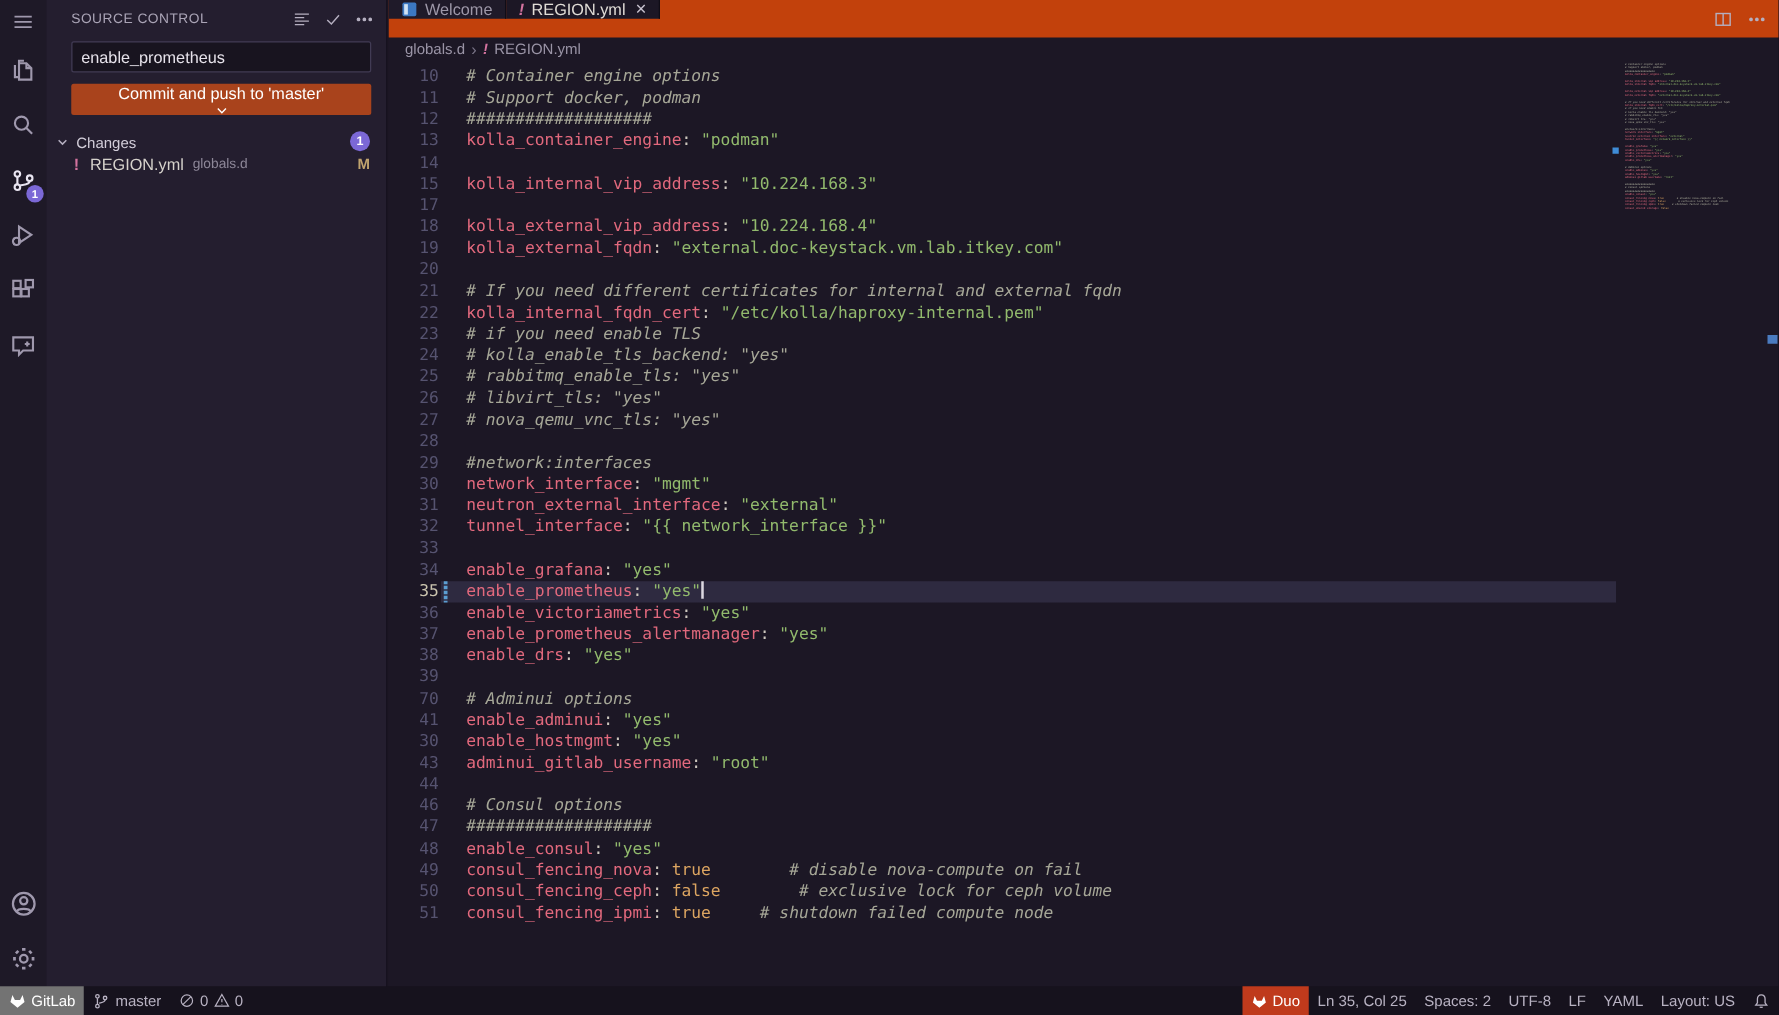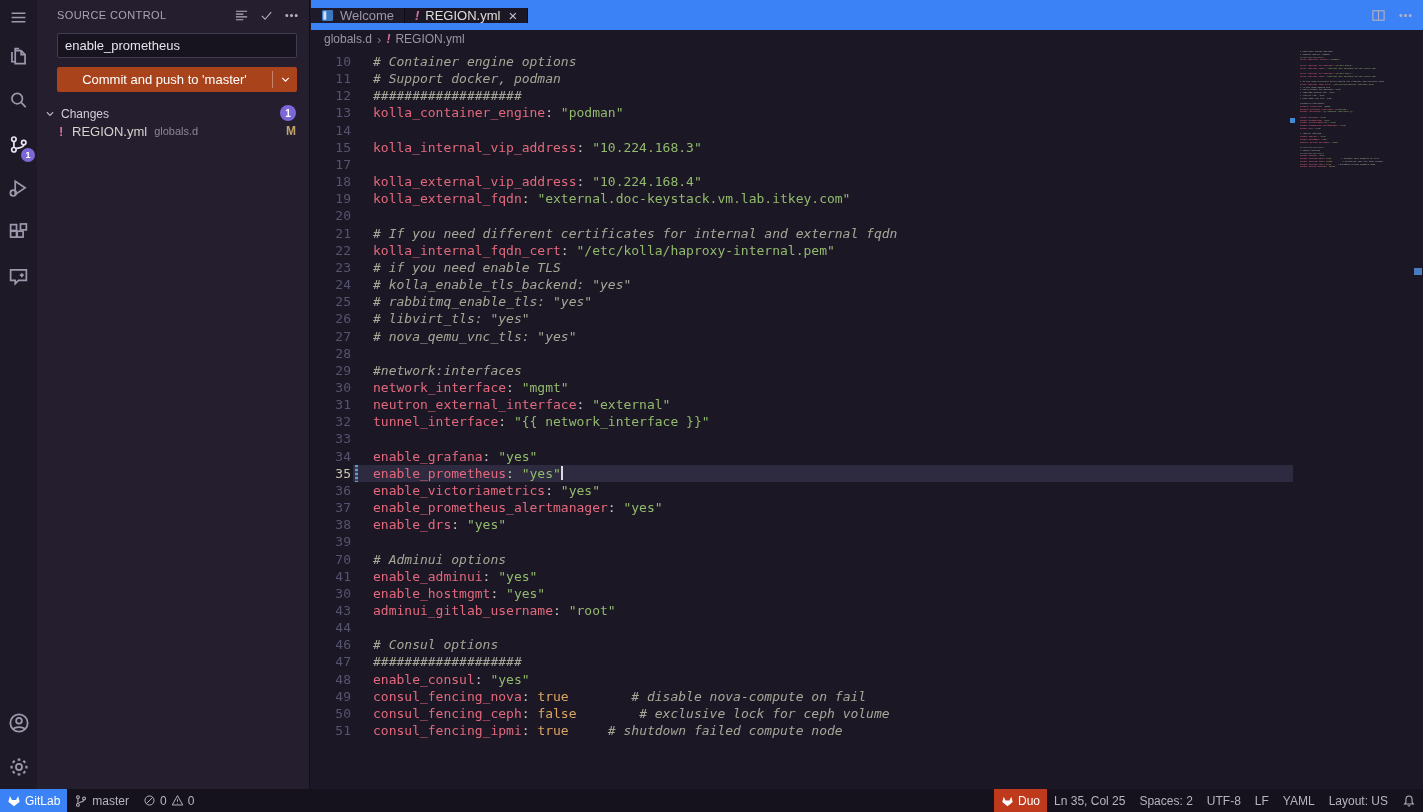--- a/index.html
+++ b/index.html
@@ -35,41 +35,41 @@
   .sb-title { font-size:11px; letter-spacing:.4px; color:#aaa4b6; flex:1; }
   .sb-actions { display:flex; gap:10px; align-items:center; color:#b5afc0; }
   .sb-actions svg { stroke:currentColor; fill:none; stroke-width:1.2; cursor:pointer; }
   .commit-input {
     display:block; margin:3px 13px 0 20px; width:240px; height:25px; background:#18141f;
     border:1px solid #413b54; border-radius:2px; color:#e6e2ea; font-size:13px; padding:0 7px;
     font-family:"Liberation Sans", sans-serif; outline:none;
   }
   .commit-btn {
     margin:9px 13px 0 20px; width:240px; height:25px; background:#a9431c; border-radius:2px;
-    display:flex; align-items:center; color:#fff; font-size:13px; cursor:pointer;
+    display:flex; align-items:center; color:#fff; font-size:13px; cursor:pointer;flex-direction:column;
   }
   .commit-btn-label { flex:1; text-align:center; }
   .commit-btn-sep { width:1px; height:17px; background:rgba(255,255,255,.35); }
   .commit-btn-chevron { width:24px; display:flex; align-items:center; justify-content:center; }
   .commit-btn-chevron svg { stroke:#fff; fill:none; stroke-width:1.4; }
   .changes-row { margin-top:9px; height:20px; display:flex; align-items:flex-end; padding:0 13px 0 6px; cursor:pointer; }
   .changes-row svg { stroke:#b5afc0; fill:none; stroke-width:1.4; }
   .changes-label { font-size:12px; color:#d2cdd9; margin-left:4px; flex:1; }
   .changes-badge {
     min-width:16px; height:16px; border-radius:9px; background:#7b68d6; color:#fff; font-size:10px;
     display:flex; align-items:center; justify-content:center; padding:0 4px; font-weight:bold;
   }
   .file-row { height:20px; display:flex; align-items:center; padding:0 13px 0 22px; cursor:pointer; }
   .file-err { color:#d4739f; font-weight:bold; font-size:13px; width:13px; }
   .file-name { font-size:13px; color:#d6d2cc; margin-right:7px; }
   .file-path { font-size:11px; color:#8d8798; flex:1; }
   .file-status { font-size:12px; font-weight:bold; color:#c0a36e; }
   
   .main { position:absolute; left:311px; top:0; right:0; height:789px; background:#1c1725; }
-  .tabbar { height:30px; background:#3b82f6; display:flex; align-items:center; position:relative; }
+  .tabbar { height:30px; background:#c2410c; display:flex; align-items:flex-start; position:relative; }
   .tab { display:flex; align-items:center; padding:0 10px; font-size:13px; gap:6px;
     border-right:1px solid #0f0c16; cursor:pointer; }
   .tab.inactive { background:#1f1a29; color:#9d97a8; }
   .tab.active { background:#1c1725; color:#e0dcd6; }
   .tab .tab-err { color:#d4739f; font-weight:bold; font-size:13px; font-style:italic; }
   .tab-close { color:#9d97a8; font-size:15px; margin-left:2px; line-height:1; }
   .tab.active .tab-close { color:#c7c2cf; }
   .welcome-ico { width:13px; height:13px; }
   .tab-actions { position:absolute; right:10px; top:0; height:30px; display:flex; align-items:center; gap:12px; color:#b5afc0; }
   .tab-actions svg { stroke:currentColor; fill:none; stroke-width:1.2; cursor:pointer; }
@@ -98,21 +98,21 @@
   .minimap { position:absolute; right:11px; top:2px; width:112px; height:100%; overflow:hidden; }
   .minimap-content { transform:scale(0.16); transform-origin:0 0; width:700px;
     font-family:"DejaVu Sans Mono", monospace; font-size:13px; line-height:17.16px; }
   .mline { white-space:pre; height:17.16px; }
   .mm-mod-dot { position:absolute; right:128px; top:70px; width:5px; height:5px; background:#3f8cd6; }
   .overview-marker { position:absolute; right:1px; top:220px; width:8px; height:7px; background:#4a7bbf; }
   
   .statusbar { position:absolute; left:0; bottom:0; width:1423px; height:23px; background:#16121d;
     display:flex; align-items:stretch; font-size:12px; color:#b8b2c2; z-index:6; }
   .st-item { display:flex; align-items:center; gap:4px; padding:0 7px; cursor:pointer; }
-  .st-seg { background:#3b82f6; color:#fff; }
+  .st-seg { background:#737373; color:#fff; }
   .st-seg.duo { background:#bf3a1c; margin-left:0; }
   .statusbar svg { stroke:currentColor; fill:none; stroke-width:1.2; }
   .st-spacer { flex:1; }
   .tanuki { fill:#fff; stroke:none; }
 </style>
 </head>
 <body>
 
 <div class="app">
 

